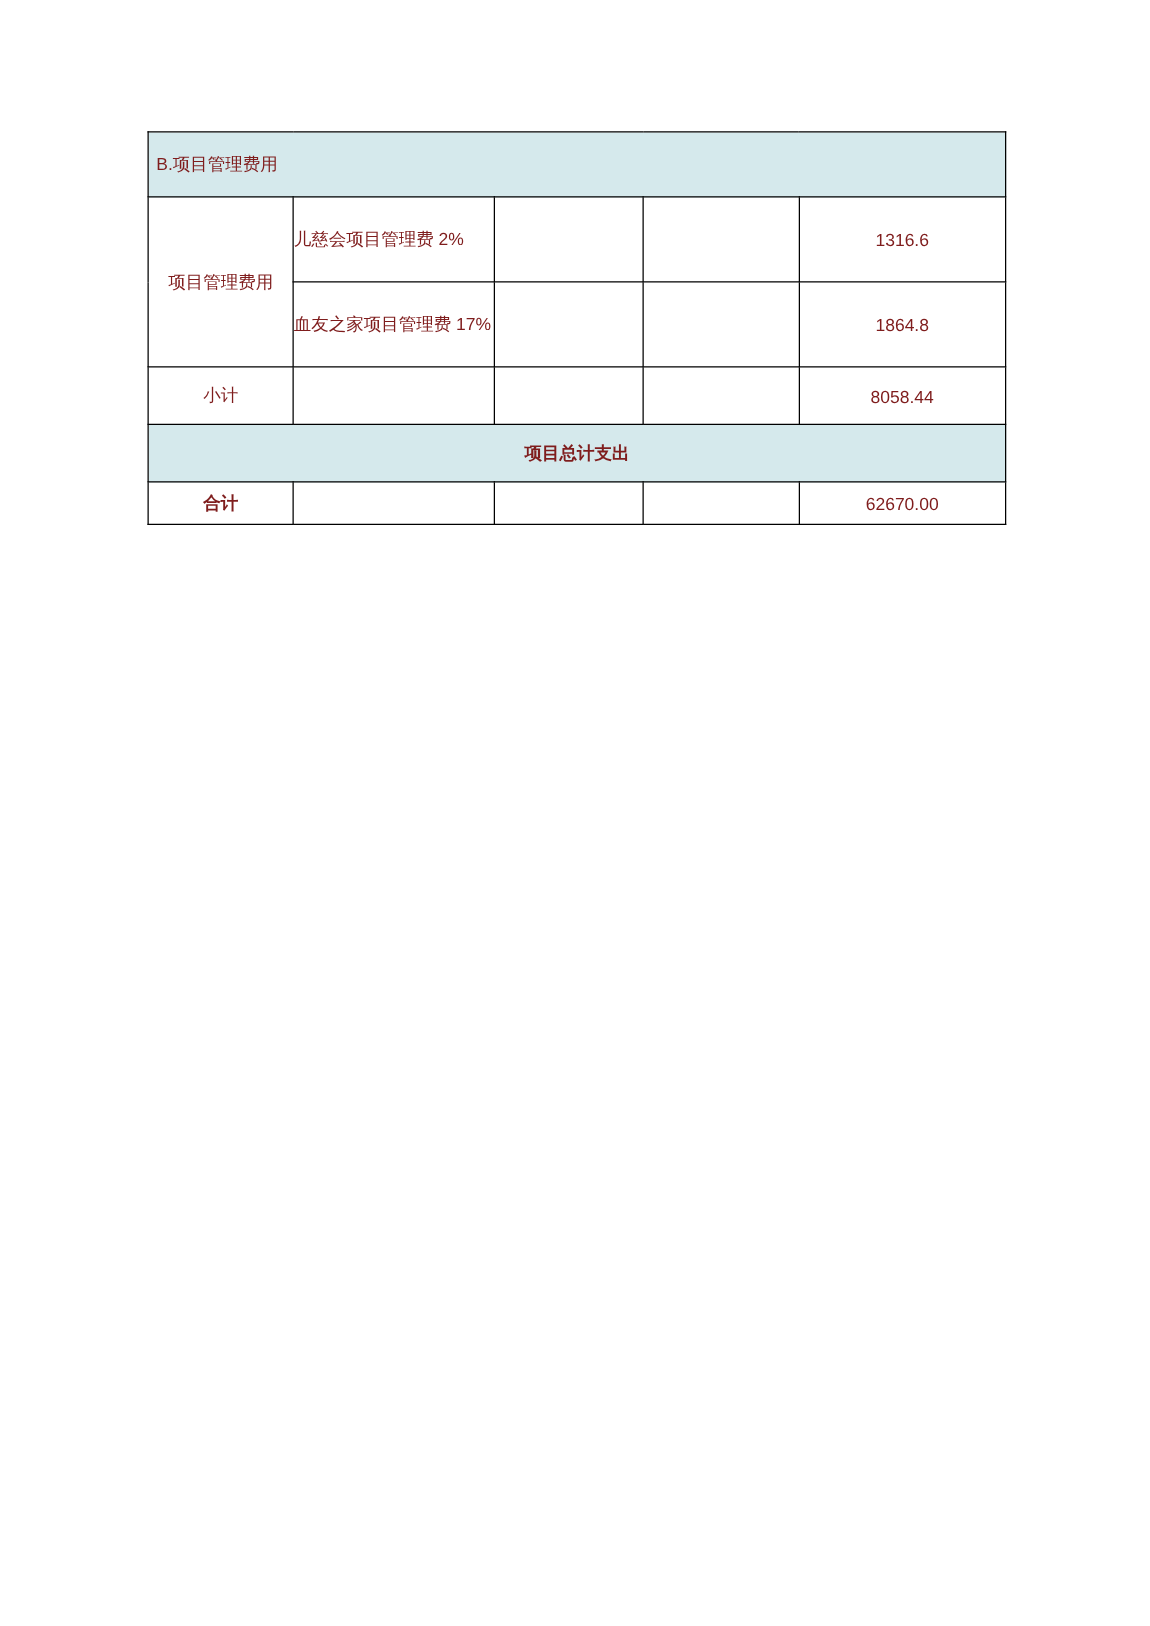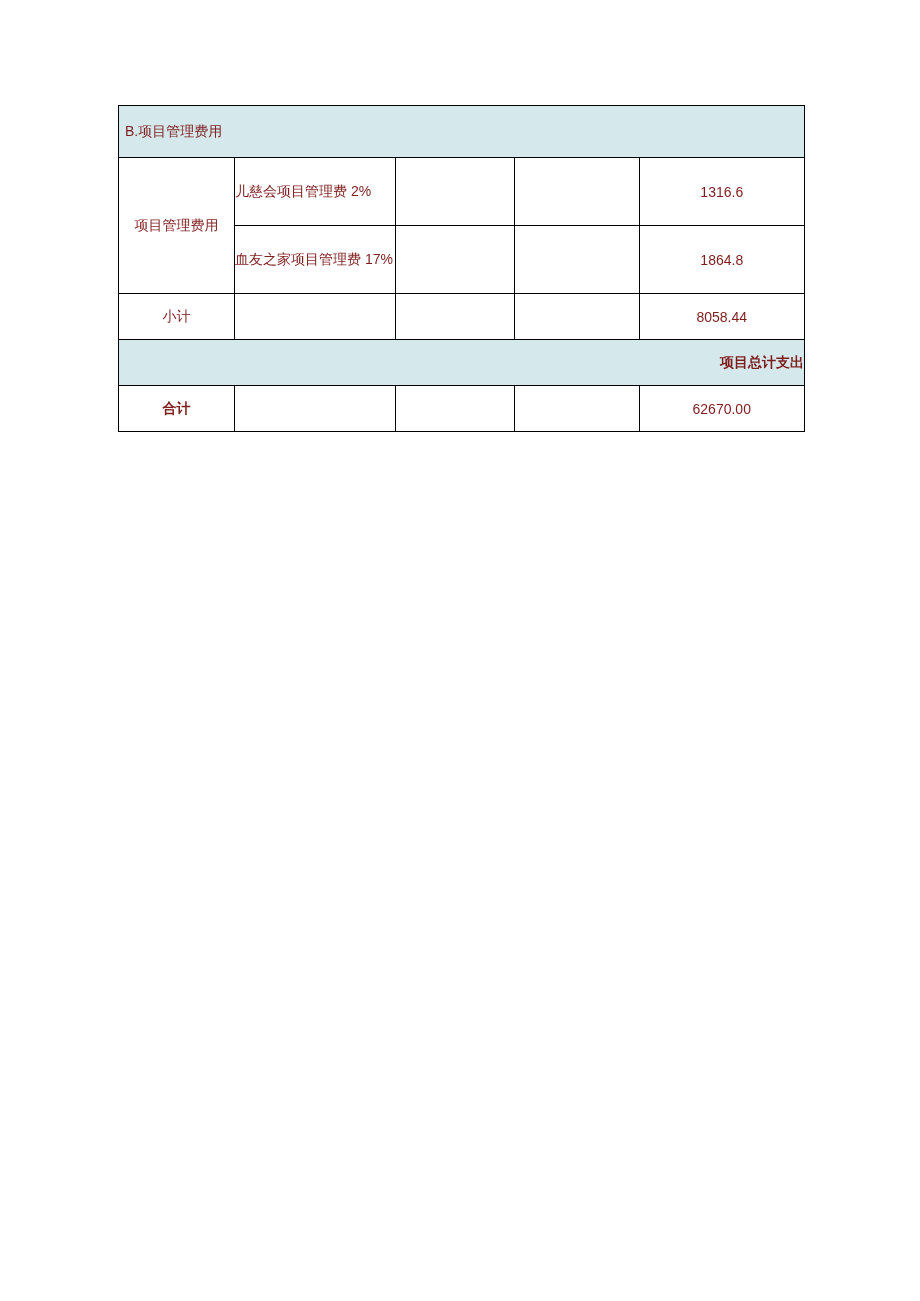--- a/index.html
+++ b/index.html
@@ -26,21 +26,21 @@
       height: 68px;
     }
     .header-row td {
       background-color: #d5e9ec;
       text-align: left;
       padding-left: 6px;
       height: 52px;
     }
     .center-header-row td {
       background-color: #d5e9ec;
-      text-align: right;
+      text-align: center;
       font-weight: bold;
       height: 46px;
     }
     .col1 {
       width: 115px;
       text-align: center;
     }
     .col2 {
       width: 160px;
       text-align: left;
@@ -56,21 +56,21 @@
       width: 164px;
       text-align: center;
     }
     .bold {
       font-weight: bold;
     }
     .subtotal-row td {
       height: 46px;
     }
     .total-row td {
-      height: 46px;
+      height: 34px;
     }
   </style>
 </head>
 <body>
 
 <table class="table">
   <tbody>
       <tr class="header-row">
     <td colspan="5">B.项目管理费用</td>
   </tr>

